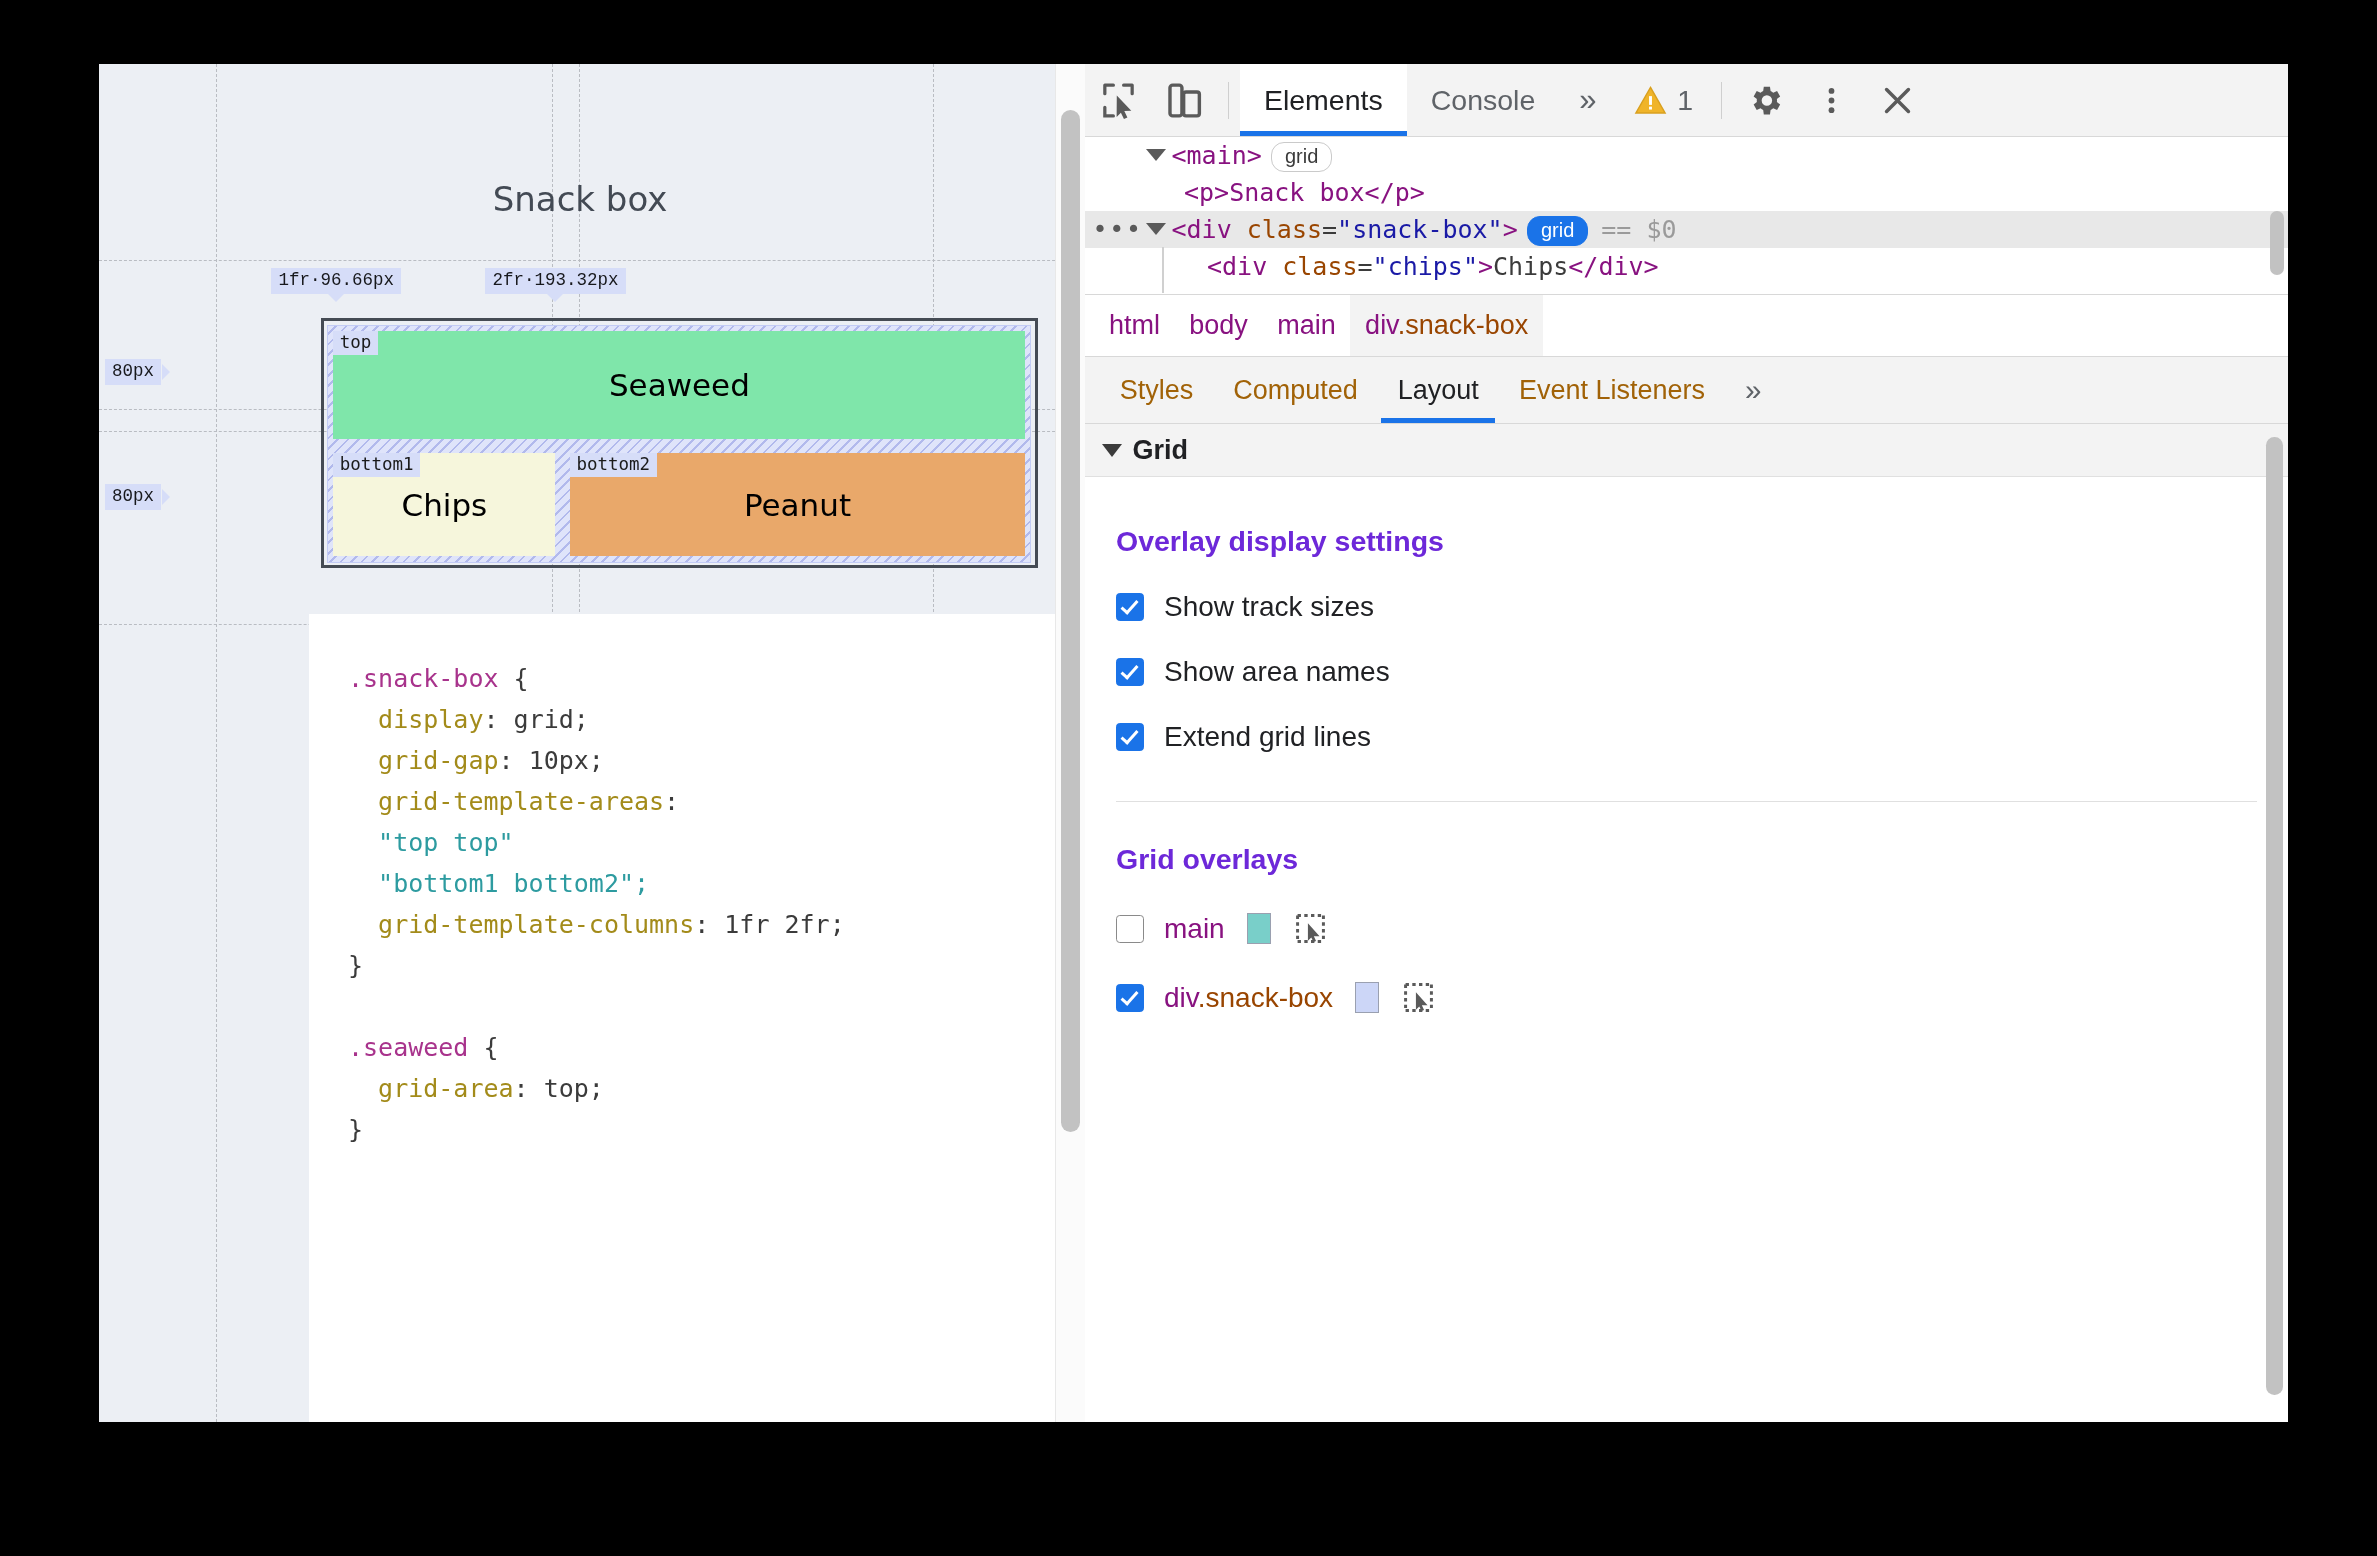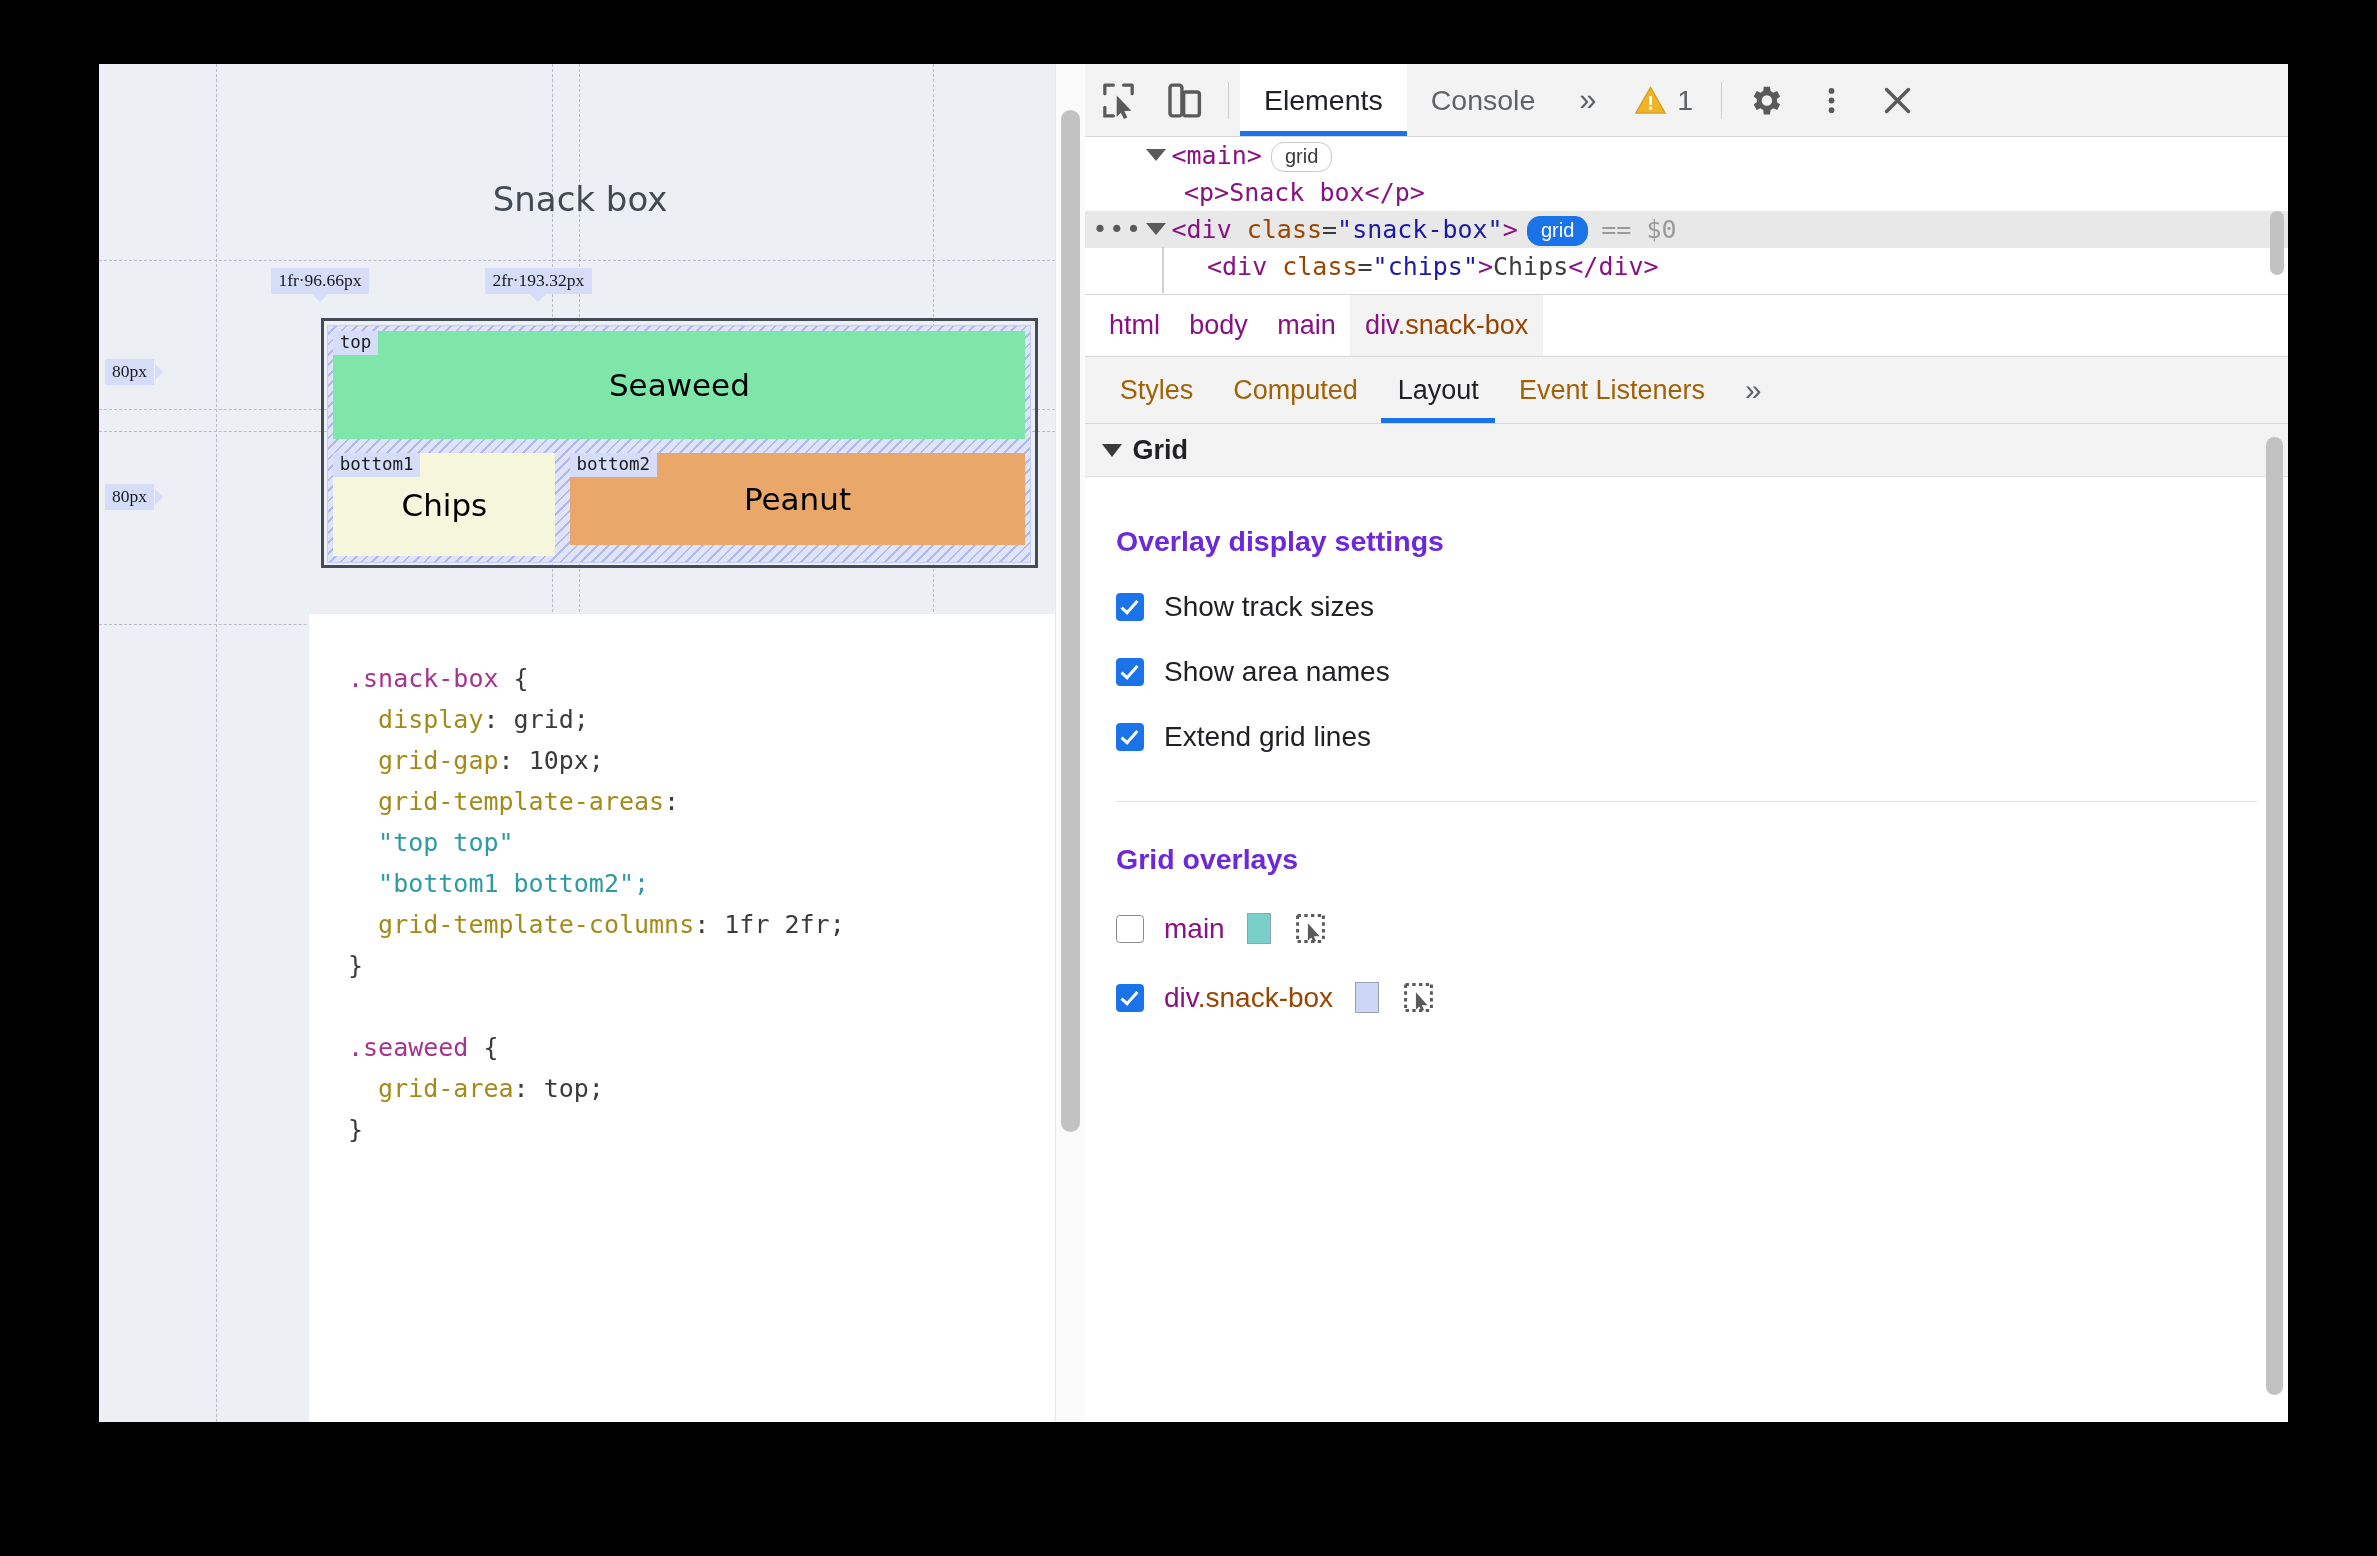--- a/index.html
+++ b/index.html
@@ -101,41 +101,41 @@
     display: flex;
     align-items: center;
     justify-content: center;
     font-size: 31px;
     color: #000000;
     font-family: "DejaVu Sans", sans-serif;
     box-sizing: border-box;
   }
   #cell-seaweed { left: 6.4px;   top: 6.4px;   width: 692px; height: 108px; background: #7fe6aa; }
   #cell-chips   { left: 6.4px;   top: 128px; width: 222px; height: 103px; background: #f6f6dc; }
-  #cell-peanut  { left: 243px; top: 128px; width: 455px; height: 92px; background: #e9a86a; }
+  #cell-peanut  { left: 243px; top: 128px; width: 455px; height: 103px; background: #e9a86a; }
 
   
   .area-badge {
     position: absolute;
     background: #d6ddf8;
     color: #1b1b1b;
     font-family: "DejaVu Sans Mono", monospace;
     font-size: 17.5px;
     padding: 2.8px 6.4px 3.7px 6.4px;
     line-height: 1;
     white-space: nowrap;
     z-index: 6;
   }
 
   
   .track-label {
     position: absolute;
     background: #d6ddf8;
     color: #17181c;
-    font-family: Liberation Serif, serif;
+    font-family: Liberation Mono, monospace;
     font-size: 17.5px;
     padding: 3.7px 7.4px 4.6px 7.4px;
     line-height: 1;
     white-space: nowrap;
     z-index: 7;
   }
   .track-label.down::after {
     content: "";
     position: absolute;
     left: 50%;

